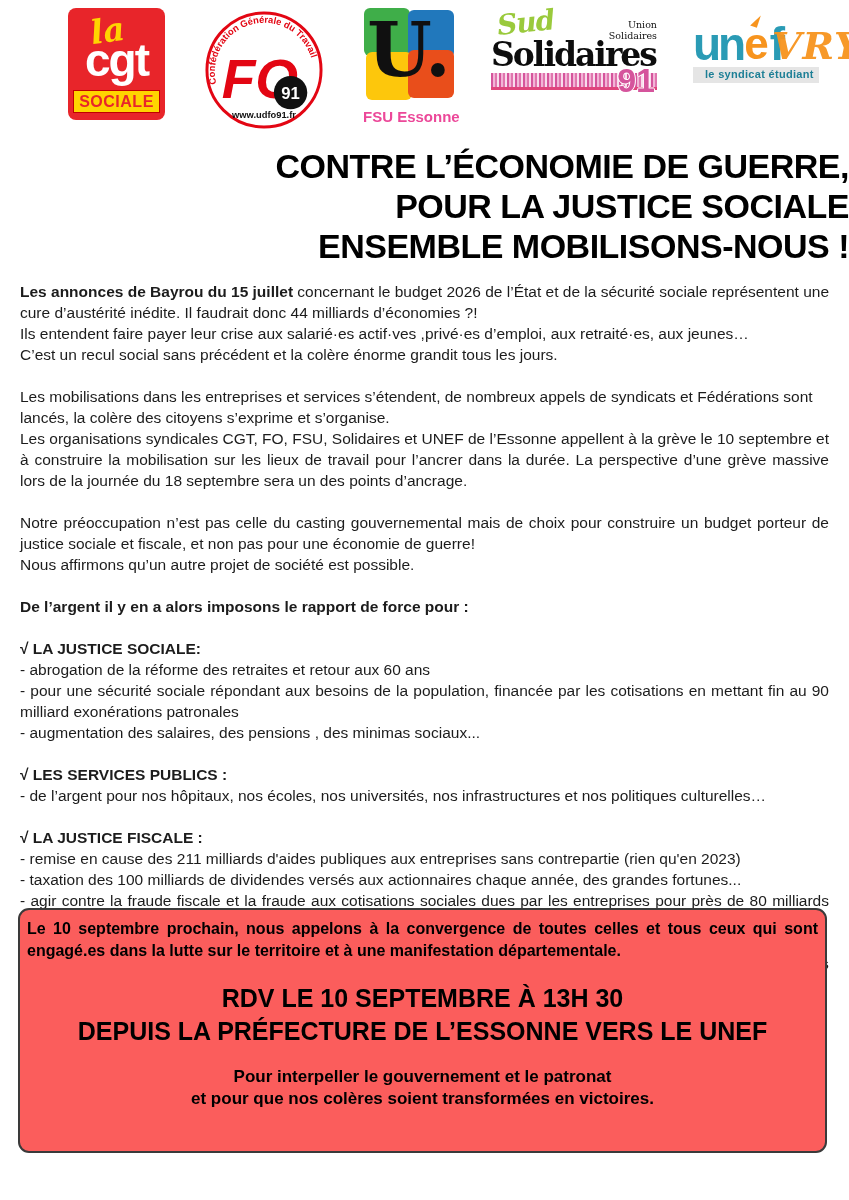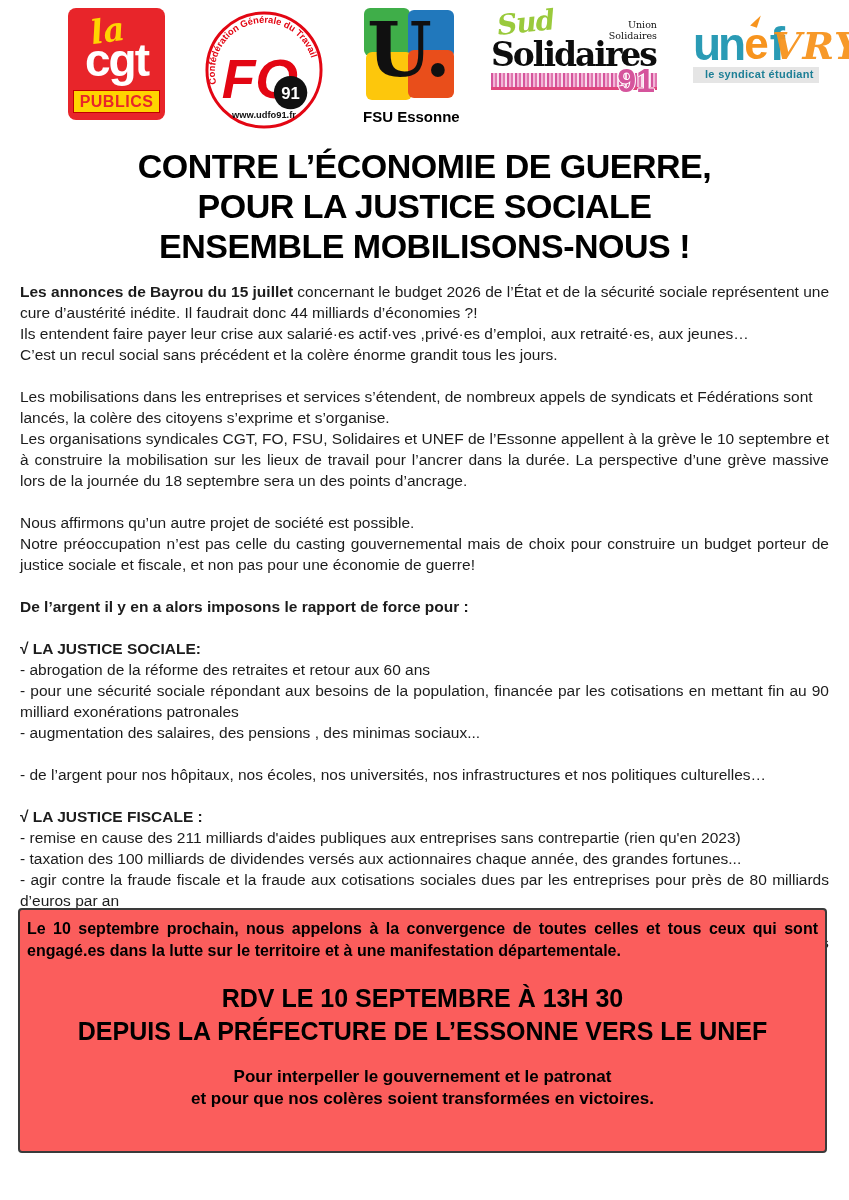--- a/index.html
+++ b/index.html
@@ -38,21 +38,21 @@
   
   .fsu-logo { width:92px; flex:none; text-align:center; }
   .fsu-grid { position:relative; width:90px; height:92px; margin:0 auto; }
   .fsu-cell { position:absolute; width:46px; height:48px; border-radius:6px; }
   .fsu-tl { left:0; top:0; background:#3fae49; }
   .fsu-tr { right:0; top:2px; background:#2178bc; }
   .fsu-bl { left:2px; bottom:0; background:#fdc70c; }
   .fsu-br { right:0; bottom:2px; background:#e94e1b; }
   .fsu-letter { position:absolute; left:0; top:-6px; width:100%; text-align:center;
                 font-family:"DejaVu Serif", serif; font-weight:bold; font-size:74px; line-height:96px; color:#101010; }
-  .fsu-caption { margin-top:8px; font-weight:bold; font-size:15px; color:#000000; white-space:nowrap; }
+  .fsu-caption { margin-top:8px; font-weight:bold; font-size:15px; color:#ec4899; white-space:nowrap; }
 
   
   .sol-logo { width:166px; flex:none; position:relative; margin-top:4px; }
   .sol-sud { position:absolute; left:6px; top:-6px; font-family:"DejaVu Serif", serif; font-style:italic;
              font-weight:bold; font-size:28px; color:#9aca3c; transform:rotate(-6deg); letter-spacing:-1px; }
   .sol-union { position:absolute; right:0; top:8px; font-family:"DejaVu Serif", serif; font-size:9.5px;
                line-height:10.5px; color:#111; text-align:right; }
   .sol-name { margin-top:26px; font-family:"DejaVu Serif", serif; font-weight:bold; font-size:33px;
               letter-spacing:-2px; color:#0d0d0d; line-height:34px; }
   .sol-band { position:relative; height:17px; margin-top:1px;
@@ -67,50 +67,50 @@
   .unef-un, .unef-f { font-weight:bold; font-size:46px; line-height:40px; color:#2a9bb5; letter-spacing:-3px;text-align:right; }
   .unef-e { position:relative; font-weight:bold; font-size:44px; line-height:40px; color:#f7941e; margin:0 1px; }
   .unef-e::before { content:""; position:absolute; left:8px; top:-10px; width:0; height:0;
                     border-left:7px solid transparent; border-bottom:13px solid #f7941e; transform:rotate(18deg); }
   .unef-evry { font-family:"DejaVu Serif", serif; font-style:italic; font-weight:bold; font-size:38px;
                line-height:36px; color:#f7941e; margin-left:-10px; letter-spacing:1px; opacity:0.95; }
   .unef-tag { display:inline-block; margin-top:-4px; background:#e5e5e5; color:#1d7f96;
               font-weight:bold; font-size:11px; line-height:15px; padding:0 5px 1px 12px; letter-spacing:0.3px; }
 
   
-  .title { text-align:center; font-weight:bold; font-size:34px; line-height:40px; color:#000;
+  .title { text-align:right; font-weight:bold; font-size:34px; line-height:40px; color:#000;
            margin-top:8px; letter-spacing:-0.5px; }
 
   
   .body { padding:0 20px; margin-top:15px; font-size:15.5px; line-height:21px; color:#1c1c1c; }
   .para { margin:0; }
   .just { text-align:justify; }
   .gap { height:21px; }
   .b { font-weight:bold; }
   .sec-title { font-weight:bold; }
 
   
   .callout { position:absolute; left:18px; right:22px; top:908px; height:245px;
-             background:#fb5d5c; border:2px solid #3a3a3a; border-radius:4px;
+             background:#fb5d5c; border:2px solid #3a3a3a; border-radius:11px;
              padding:8px 7px; color:#000; }
   .callout-intro { font-weight:bold; font-size:16px; line-height:22px; }
   .callout-rdv { text-align:center; font-weight:bold; font-size:25px; line-height:33px; margin-top:20px; }
   .callout-footer { text-align:center; font-weight:bold; font-size:17px; line-height:22px; margin-top:18px; }
 </style>
 </head>
 <body>
 
 <div class="page">
 
   <header class="logos">
 
     <div class="cgt-logo">
       <span class="cgt-la">la</span>
       <span class="cgt-acronym">cgt</span>
-      <span class="cgt-region">PUBLICS</span>
+      <span class="cgt-region">SOCIALE</span>
     </div>
 
     <div class="fo-logo">
       <svg class="fo-svg" viewBox="0 0 126 122">
         <circle cx="63" cy="61" r="58" fill="#ffffff" stroke="#e30613" stroke-width="3"></circle>
         <path id="foArc" d="M 15 77 A 50 50 0 1 1 111 77" fill="none"></path>
         <text class="fo-arc-text"><textPath href="#foArc" startOffset="2">Confédération Générale du Travail</textPath></text>
         <text x="20" y="89" class="fo-big">FO</text>
         <circle cx="90" cy="84" r="17" fill="#111111"></circle>
         <text x="90" y="90" text-anchor="middle" class="fo-91">91</text>
@@ -165,36 +165,37 @@
     <p class="para">Ils entendent faire payer leur crise aux salarié·es actif·ves ,privé·es d’emploi, aux retraité·es, aux jeunes…</p>
     <p class="para"> C’est un recul social sans précédent et la colère énorme grandit tous les jours.</p>
 
     <div class="gap"></div>
 
     <p class="para">Les mobilisations dans les entreprises et services s’étendent, de nombreux appels de syndicats et Fédérations sont lancés, la colère des citoyens s’exprime et s’organise.</p>
     <p class="para just">Les organisations syndicales CGT, FO, FSU, Solidaires et UNEF de l’Essonne appellent à la grève le 10 septembre et à construire la mobilisation sur les lieux de travail pour l’ancrer dans la durée. La perspective d’une grève massive lors de la journée du 18 septembre sera un des points d’ancrage.</p>
 
     <div class="gap"></div>
 
+    <p class="para just">Notre préoccupation n’est pas celle du casting gouvernemental mais de choix pour construire un budget porteur de justice sociale et fiscale, et non pas pour une économie de guerre!</p>
     <p class="para">Nous affirmons qu’un autre projet de société est possible.</p>
-    <p class="para just">Notre préoccupation n’est pas celle du casting gouvernemental mais de choix pour construire un budget porteur de justice sociale et fiscale, et non pas pour une économie de guerre!</p>
 
     <div class="gap"></div>
 
     <p class="para b">De l’argent il y en a alors imposons le rapport de force pour :</p>
 
     <div class="gap"></div>
 
     <p class="para sec-title">√ LA JUSTICE SOCIALE:</p>
     <p class="para">- abrogation de la réforme des retraites et retour aux 60 ans</p>
     <p class="para just">- pour une sécurité sociale répondant aux besoins de la population, financée par les cotisations en mettant fin au 90 milliard exonérations patronales</p>
     <p class="para">- augmentation des salaires, des pensions , des minimas sociaux...</p>
 
     <div class="gap"></div>
 
+    <p class="para sec-title">√ LES SERVICES PUBLICS :</p>
     <p class="para">- de l’argent pour nos hôpitaux, nos écoles, nos universités, nos infrastructures et nos politiques culturelles…</p>
 
     <div class="gap"></div>
 
     <p class="para sec-title">√ LA JUSTICE FISCALE :</p>
     <p class="para">- remise en cause des 211 milliards d'aides publiques aux entreprises sans contrepartie (rien qu'en 2023)</p>
     <p class="para">- taxation des 100 milliards de dividendes versés aux actionnaires chaque année, des grandes fortunes...</p>
     <p class="para just">- agir contre la fraude fiscale et la fraude aux cotisations sociales dues par les entreprises pour près de 80 milliards d’euros par an</p>
 
     <div class="gap"></div>

